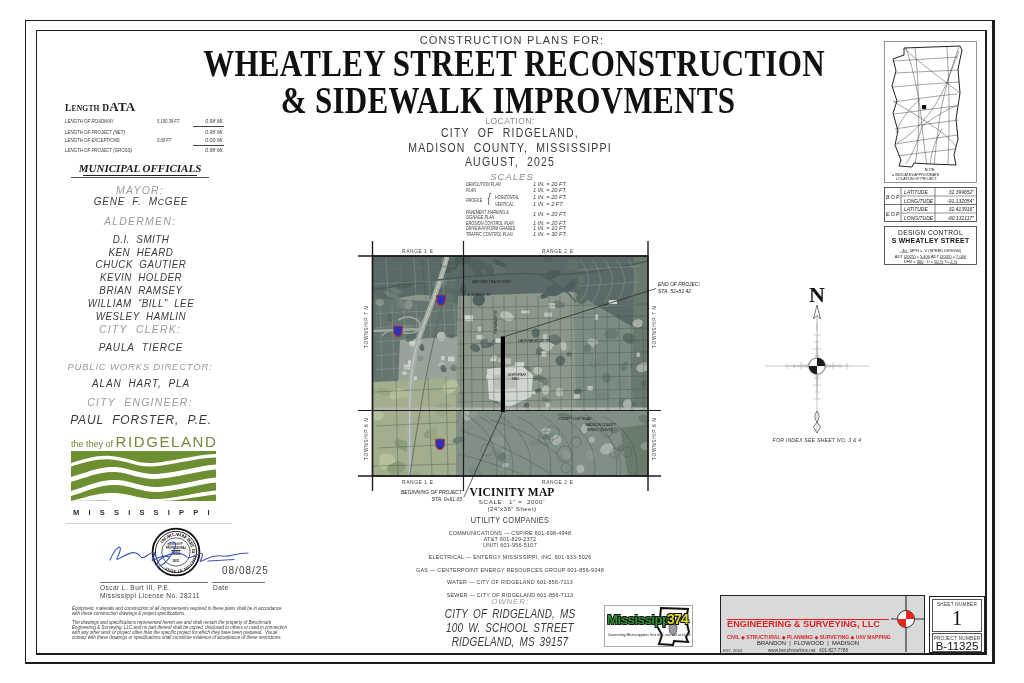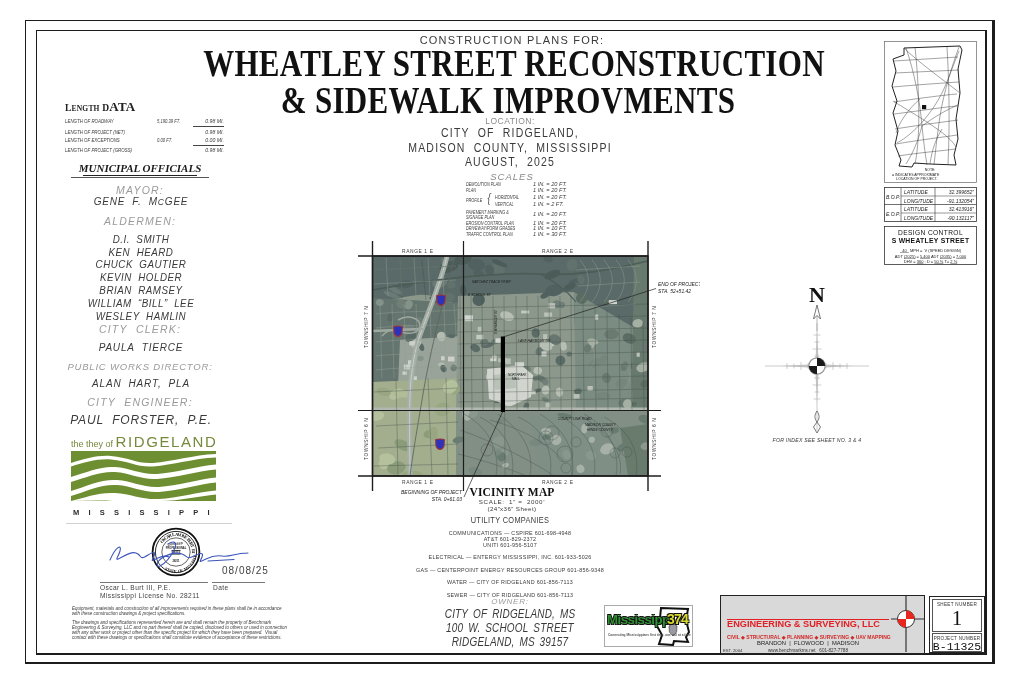--- a/index.html
+++ b/index.html
@@ -702,14 +702,14 @@
     <path d="M15,23 L15,31.5 A8.5,8.5 0 0 1 6.5,23 Z" fill="#e8261f"></path>
   </svg>
 </div>
 
 <div class="abs" style="left:929px;top:596px;width:56px;height:57px;border:1px solid #222;background:#fff;box-sizing:border-box;">
   <div class="abs" style="left:2px;top:2px;right:2px;height:31px;border:0.8px solid #555;"></div>
   <div class="abs ctr" style="left:0;top:5px;width:54px;font-size:4.6px;color:#333;letter-spacing:0.3px;">SHEET NUMBER</div>
   <div class="abs ctr" style="left:0;top:9px;width:54px;font-family:'Liberation Serif',serif;font-size:21px;color:#111;">1</div>
   <div class="abs" style="left:2px;top:36px;right:2px;height:17px;border:0.8px solid #555;"></div>
   <div class="abs ctr" style="left:0;top:38.5px;width:54px;font-size:4.6px;color:#333;letter-spacing:0.3px;">PROJECT NUMBER</div>
-  <div class="abs ctr" style="left:0;top:43px;width:54px;font-family:Liberation Mono, monospace;font-size:11.5px;color:#111;">B-11325</div>
+  <div class="abs ctr" style="left:0;top:43px;width:54px;font-family:Liberation Sans, sans-serif;font-size:11.5px;color:#111;">B-11325</div>
 </div>
 
 </body></html>

